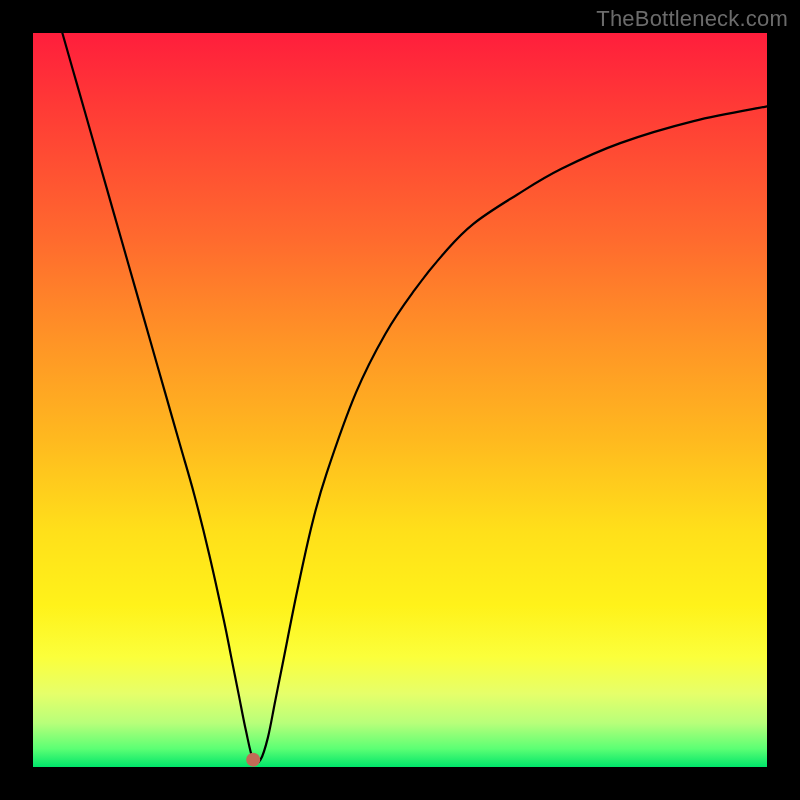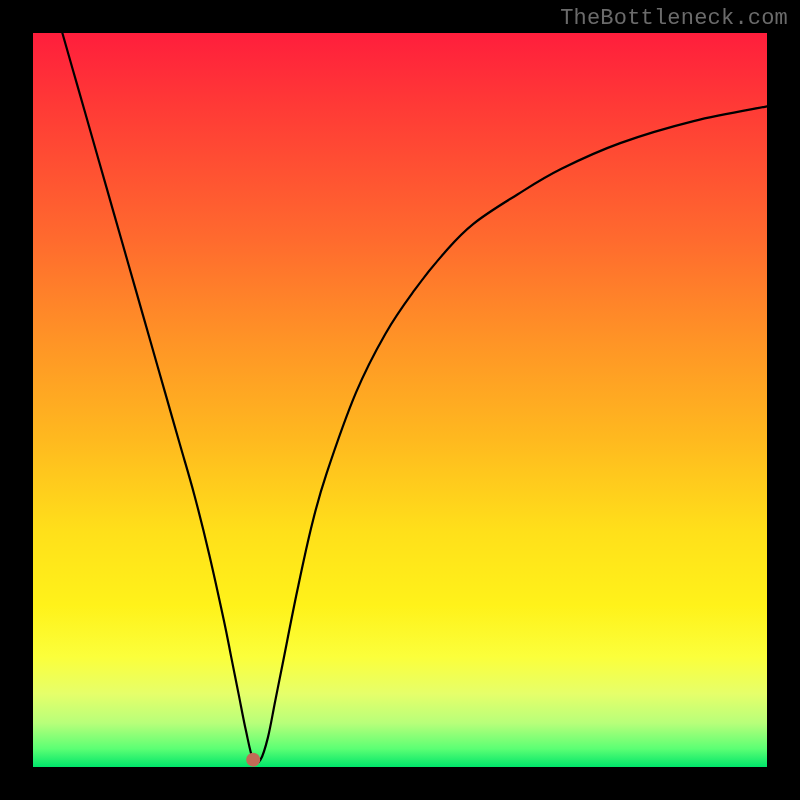--- a/index.html
+++ b/index.html
@@ -9,21 +9,20 @@
     height: 800px;
     background: #000;
     overflow: hidden;
     font-family: Arial, Helvetica, sans-serif;
   }
   .frame {
     position: relative;
     width: 800px;
     height: 800px;
     background: #000;
-    font-family: Liberation Mono, monospace;
   }
   .plot-area {
     position: absolute;
     left: 33px;
     top: 33px;
     width: 734px;
     height: 734px;
     
     background: linear-gradient(to bottom,
       #ff1e3c 0%,

